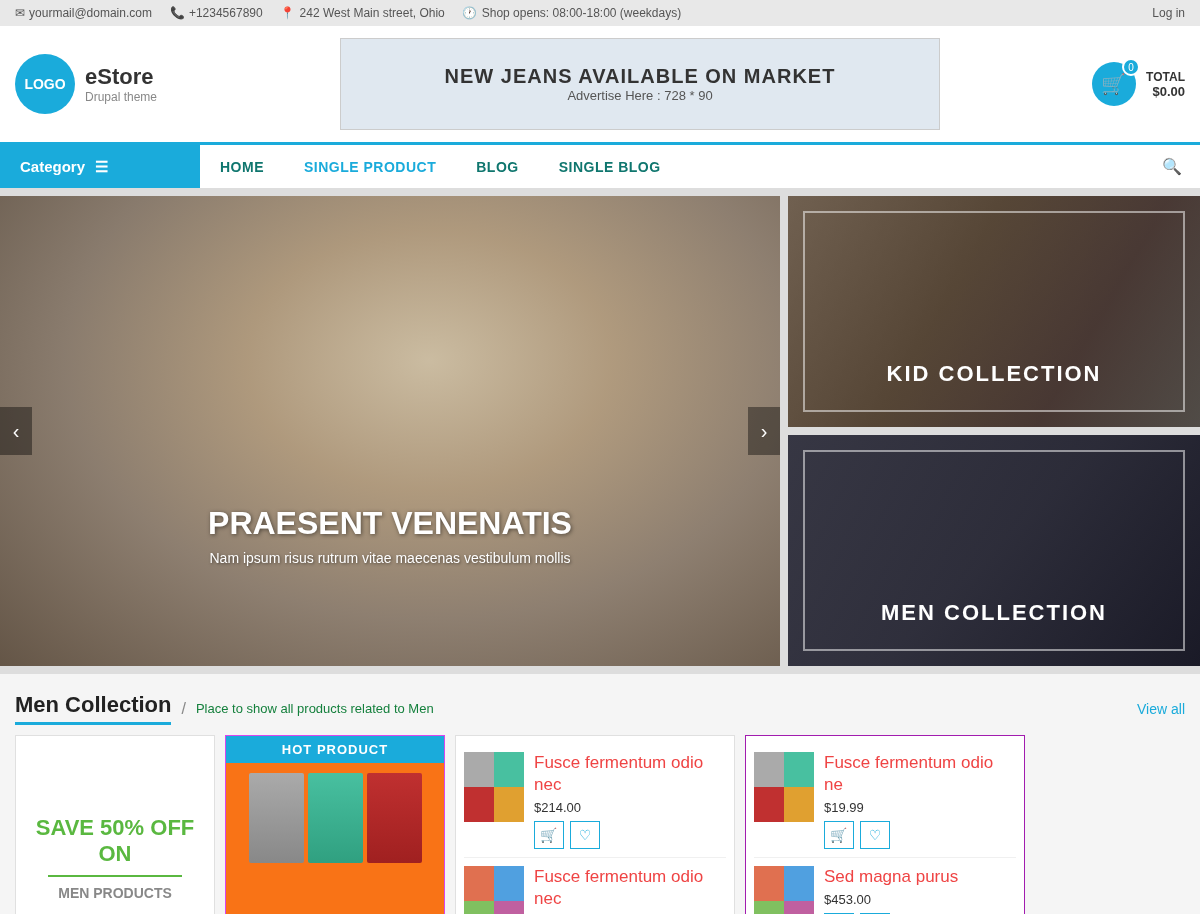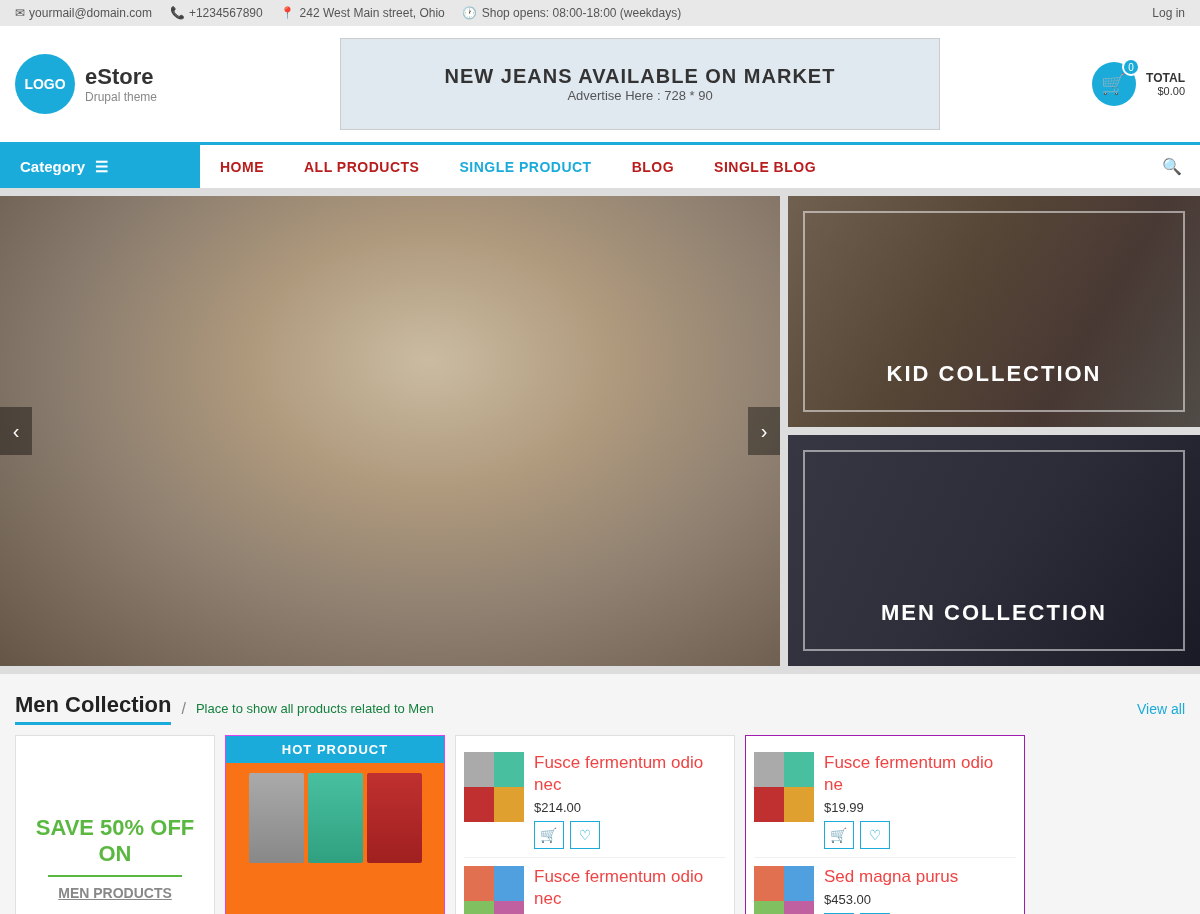--- a/index.html
+++ b/index.html
@@ -57,21 +57,21 @@
     }
     .cart-badge {
       position: absolute; top: -4px; right: -4px;
       background: #1aabdb; color: #fff;
       border-radius: 50%; width: 18px; height: 18px;
       font-size: 10px; display: flex; align-items: center; justify-content: center;
       border: 2px solid #fff;
     }
     .cart-total { text-align: right; }
     .cart-total .total-label { font-weight: bold; font-size: 12px; }
-    .cart-total .total-amount { font-size: 11px; }
+    .cart-total .total-amount { font-size: 13px; font-weight: bold; }
 
     
     .nav {
       background: #fff;
       border-top: 3px solid #1aabdb;
       display: flex;
       align-items: stretch;
     }
     .nav-category {
       background: #1aabdb;
@@ -80,21 +80,21 @@
       font-weight: bold;
       font-size: 15px;
       display: flex; align-items: center; gap: 10px;
       cursor: pointer; min-width: 200px;
     }
     .nav-links { display: flex; align-items: center; flex: 1; }
     .nav-link {
       padding: 12px 20px;
       font-size: 14px;
       font-weight: bold;
-      color: #b91c1c;
+      color: #0f766e;
       text-decoration: none;
       cursor: pointer;
       border: none; background: none;
       text-transform: uppercase;
       letter-spacing: 0.5px;
     }
     .nav-link.active { color: #1aabdb; }
     .nav-search {
       margin-left: auto;
       padding: 12px 18px;
@@ -233,21 +233,21 @@
       background: #fff;
       border: 1px solid #e0e0e0;
       padding: 30px 15px;
       text-align: center;
       display: flex; flex-direction: column; align-items: center; justify-content: center;
       min-height: 180px;
     }
     .promo-save { font-size: 22px; font-weight: bold; color: #5ab840; }
     .promo-on { font-size: 22px; font-weight: bold; color: #5ab840; }
     .promo-divider { width: 80%; height: 2px; background: #5ab840; margin: 8px auto; }
-    .promo-products { font-size: 14px; font-weight: bold; color: #888; text-decoration: underline; }
+    .promo-products { font-size: 14px; font-weight: bold; color: #888; }
 
     .hot-product-card {
       flex: 0 0 220px;
       background: #f97316;
       border: 1px solid #d946ef;
       overflow: hidden;
     }
     .hot-product-label {
       background: #1aabdb;
       color: #fff;
@@ -384,34 +384,37 @@
   </div>
 </div>
 
 <div class="nav">
   <div class="nav-category">
     <span>Category</span>
     <span>☰</span>
   </div>
   <div class="nav-links">
     <a class="nav-link">HOME</a>
-    <a class="nav-link">ALL PRODUCTS</a>
     <a class="nav-link active">SINGLE PRODUCT</a>
     <a class="nav-link">BLOG</a>
     <a class="nav-link">SINGLE BLOG</a>
   </div>
   <div class="nav-search">
     <span>🔍</span>
   </div>
 </div>
 
 <div class="hero-section">
   <div class="hero-main">
     <div class="hero-figure"></div>
     <div class="hero-bg"></div>
+    <div class="hero-overlay">
+      <div class="hero-title">PRAESENT VENENATIS</div>
+      <div class="hero-subtitle">Nam ipsum risus rutrum vitae maecenas vestibulum mollis</div>
+    </div>
     <button class="hero-prev">‹</button>
     <button class="hero-next">›</button>
   </div>
   <div class="hero-side">
     <div class="side-panel">
       <div class="kid-bg side-panel-bg">
         <div class="kid-people"></div>
       </div>
       <div class="side-panel-border"></div>
       <div class="side-panel-label">KID COLLECTION</div>

